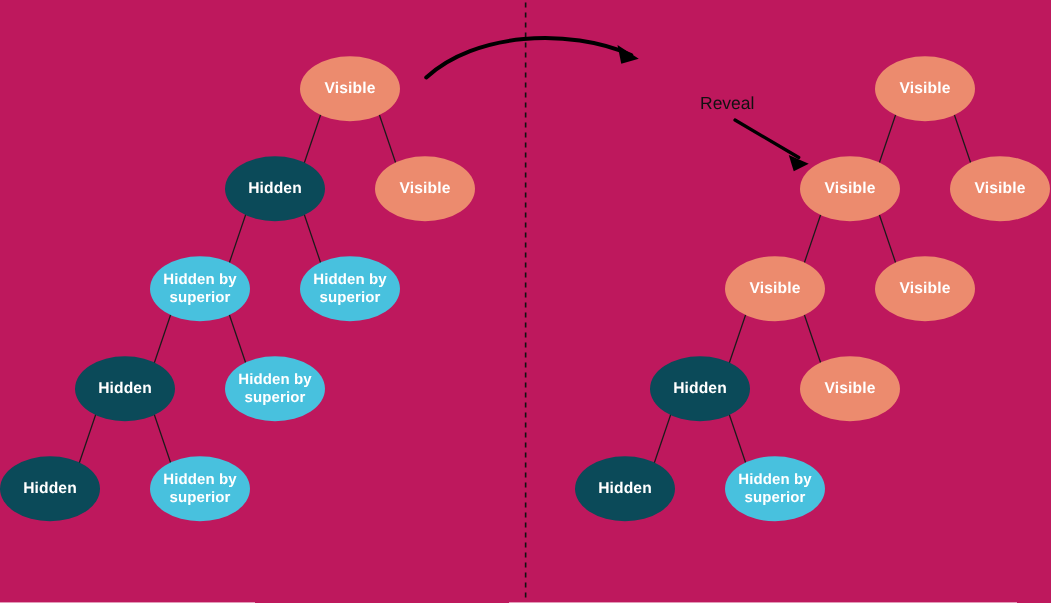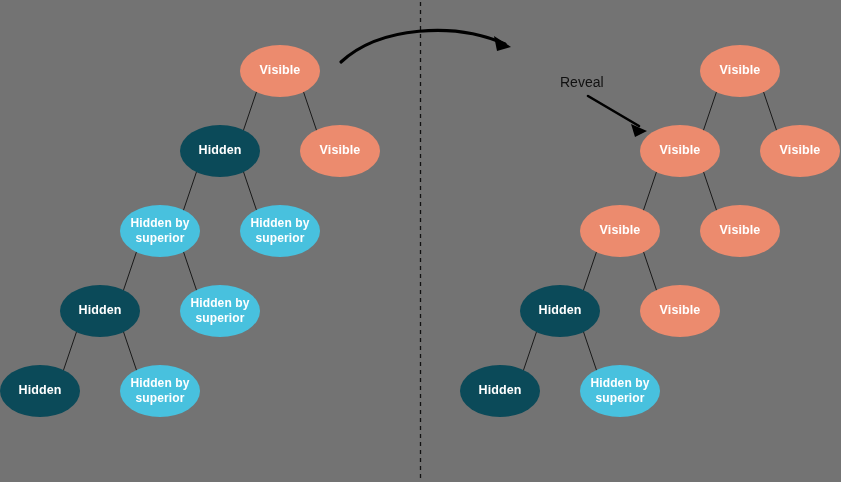--- a/index.html
+++ b/index.html
@@ -10,21 +10,21 @@
   body {
     width: 841px;
     height: 482px;
     overflow: hidden;
     font-family: "Liberation Sans", sans-serif;
   }
   #canvas {
     position: relative;
     width: 841px;
     height: 482px;
-    background: #737373;
+    background: #be185d;
   }
   #diagram-svg {
     position: absolute;
     left: 0;
     top: 0;
     width: 841px;
     height: 482px;
   }
   .node-label {
     font-family: "Liberation Sans", sans-serif;

